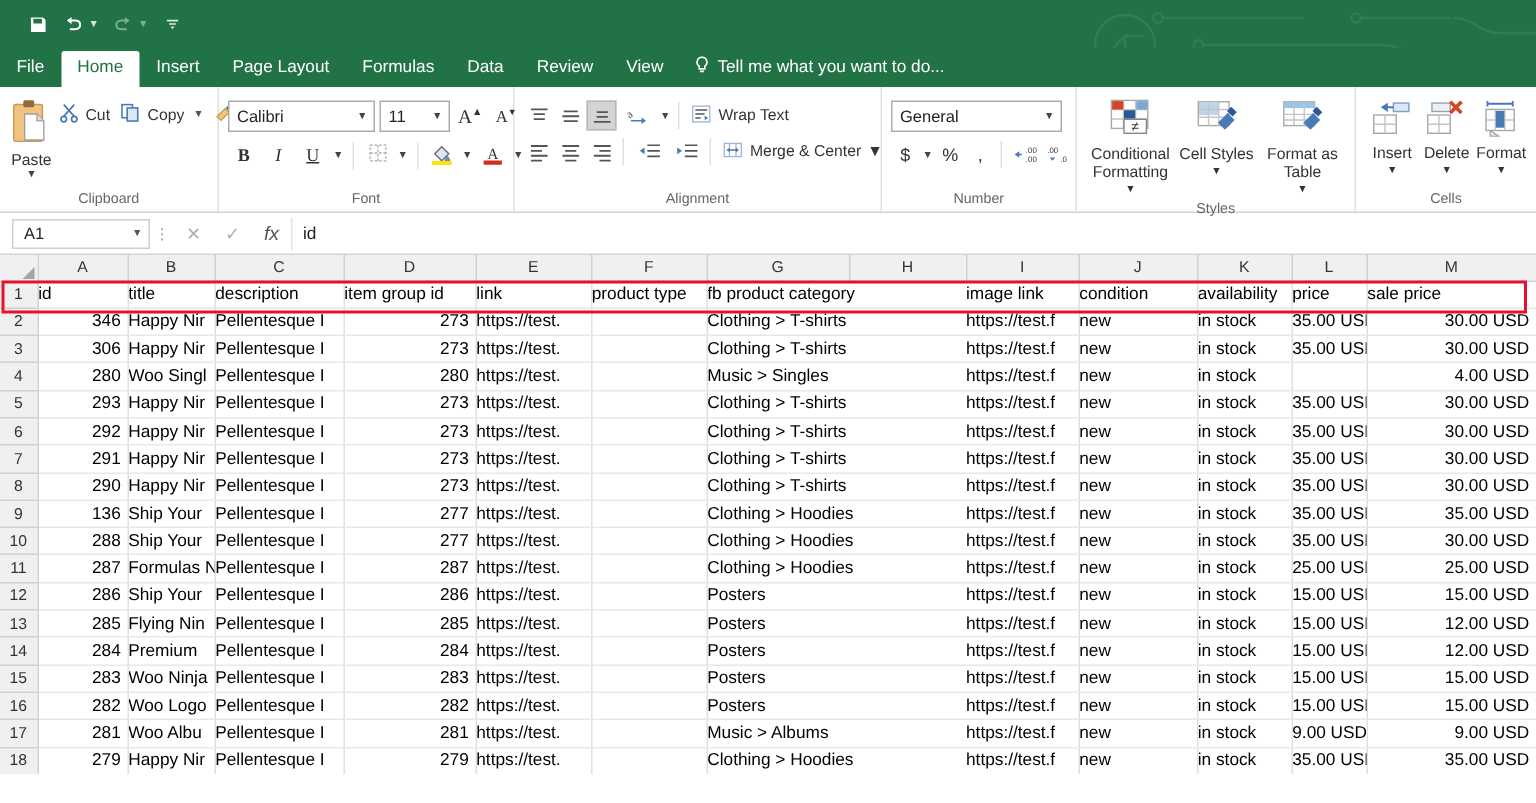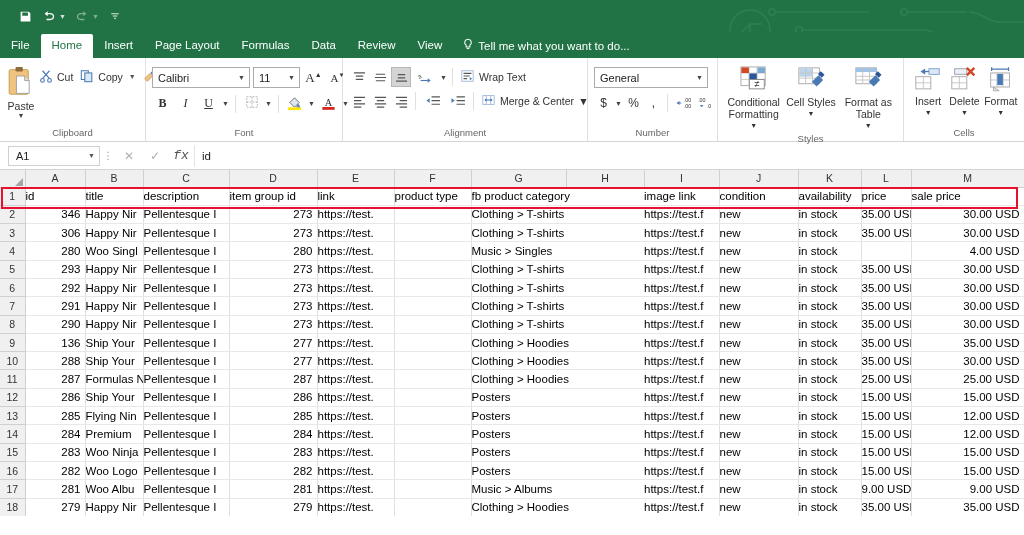--- a/index.html
+++ b/index.html
@@ -132,21 +132,21 @@
     width: 92px; height: 20px; border: 1px solid #d0d0d0; background:#fff;
     display: flex; align-items: center; justify-content: space-between;
     font-size: 11px; color: #222; padding: 0 4px 0 7px; margin-left: 4px;
   }
   .fb-dots { width: 16px; text-align: center; color: #999; font-size: 10px; }
   .fb-icon {
     width: 26px; height: 22px; display: flex; align-items: center;
     justify-content: center; font-size: 12px; color: #b0b0b0;
   }
   .fb-icon.fx { color: #555; font-style: italic;
-                font-family: Liberation Mono, monospace; font-size: 13px; }
+                font-family: Liberation Sans, sans-serif; font-size: 13px; }
   .fb-input {
     flex: 1; height: 22px; display: flex; align-items: center;
     font-size: 11.5px; color: #222; padding-left: 7px;
     border-left: 1px solid #e3e3e3;
   }
 
   
   .gridwrap { position: relative; height: 346px; overflow: hidden; background:#fff; }
   table.grid { border-collapse: collapse; table-layout: fixed; width: 1024px; }
   table.grid td, table.grid th { padding: 0; margin: 0; }

